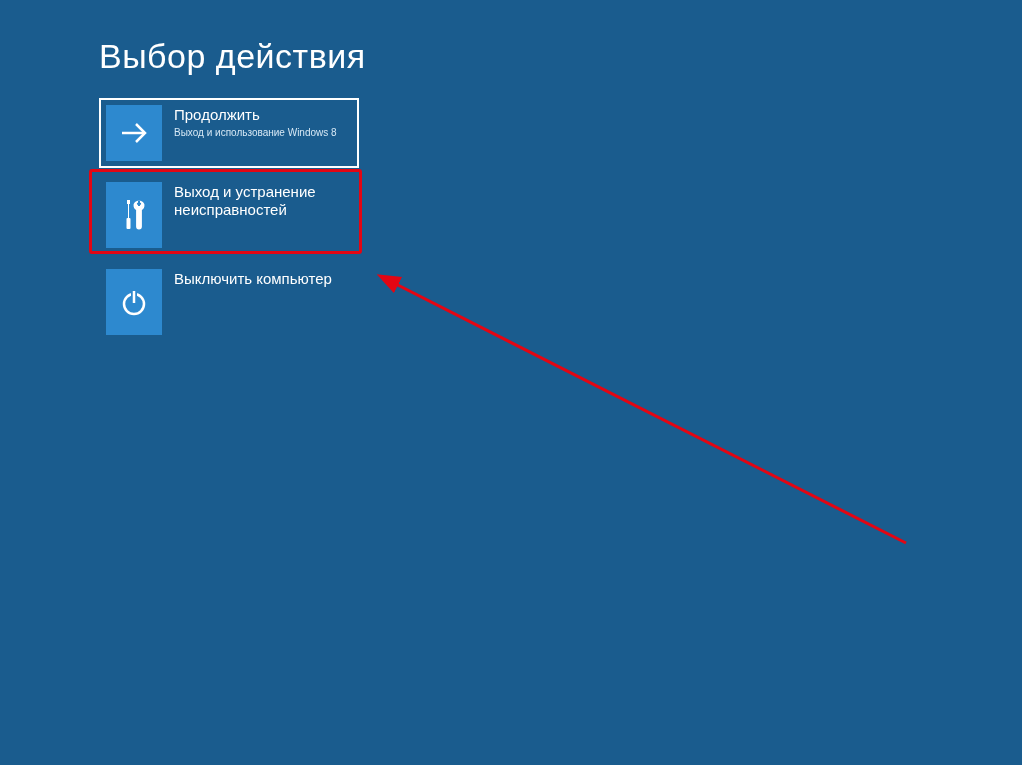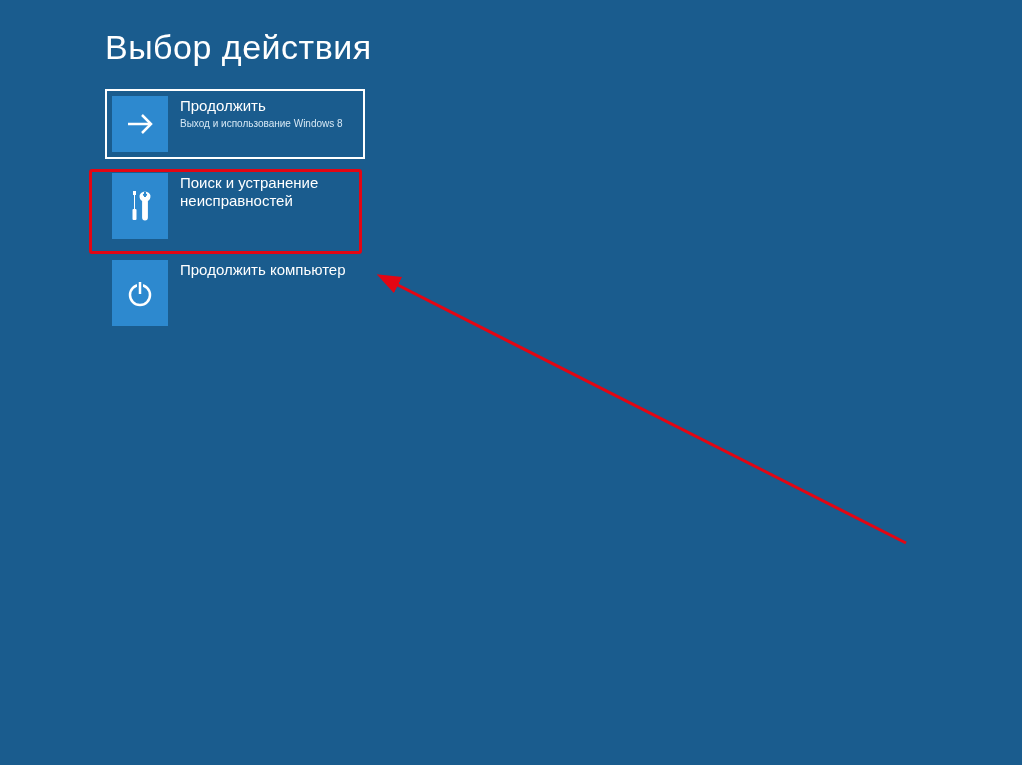--- a/index.html
+++ b/index.html
@@ -10,23 +10,22 @@
     body {
       width: 1022px;
       height: 765px;
       background-color: #1a5c8e;
       font-family: "Segoe UI", "Segoe UI Light", Arial, sans-serif;
       color: #ffffff;
       overflow: hidden;
       position: relative;
     }
     .container {
-      padding-top: 28px;
+      padding-top: 37px;
       padding-left: 99px;
-      margin-left: 6px;
     }
     .page-title {
       font-size: 34px;
       font-weight: 300;
       letter-spacing: 0.5px;
       margin-bottom: 22px;
     }
     .tiles {
       display: flex;
       flex-direction: column;
@@ -116,34 +115,34 @@
           <rect x="9" y="6" width="1" height="14" fill="#ffffff"></rect>
           <rect x="7.5" y="20" width="4" height="11" rx="1" fill="#ffffff"></rect>
 
           <path d="M20 2 a5 5 0 0 0 -2 9 v18 a2 2 0 0 0 4 0 v-18 a5 5 0 0 0 -2 -9 z M20 4 v5" fill="#ffffff"></path>
           <path d="M17 3 a5 5 0 0 1 6 0 l-1.5 4 h-3 z" fill="#2d89cf"></path>
           <path d="M15.5 6.5 a5 5 0 0 1 9 0 a5 5 0 0 1 -2.5 5 v17 a2 2 0 0 1 -4 0 v-17 a5 5 0 0 1 -2.5 -5 z" fill="none" stroke="#ffffff" stroke-width="1.8"></path>
           <rect x="19" y="3" width="2" height="5" fill="#2d89cf"></rect>
         </svg>
       </div>
       <div class="text-col">
-        <div class="tile-title">Поиск и устранение неисправностей</div>
+        <div class="tile-title">Выход и устранение неисправностей</div>
       </div>
     </div>
 
     <div class="tile tile-tall">
       <div class="icon-box">
         <svg width="32" height="32" viewBox="0 0 32 32">
           <circle cx="16" cy="18" r="10" fill="none" stroke="#ffffff" stroke-width="2.5"></circle>
           <rect x="13" y="4" width="6" height="14" fill="#2d89cf"></rect>
           <line x1="16" y1="5" x2="16" y2="17" stroke="#ffffff" stroke-width="2.5"></line>
         </svg>
       </div>
       <div class="text-col">
-        <div class="tile-title">Продолжить компьютер</div>
+        <div class="tile-title">Выключить компьютер</div>
       </div>
     </div>
 
   </div>
 </div>
 
 <div class="highlight-box" style="left:89px;top:169px;width:273px;height:85px;"></div>
 
 <svg class="annotation-arrow" width="1022" height="765" style="left:0;top:0;">
   <defs>

